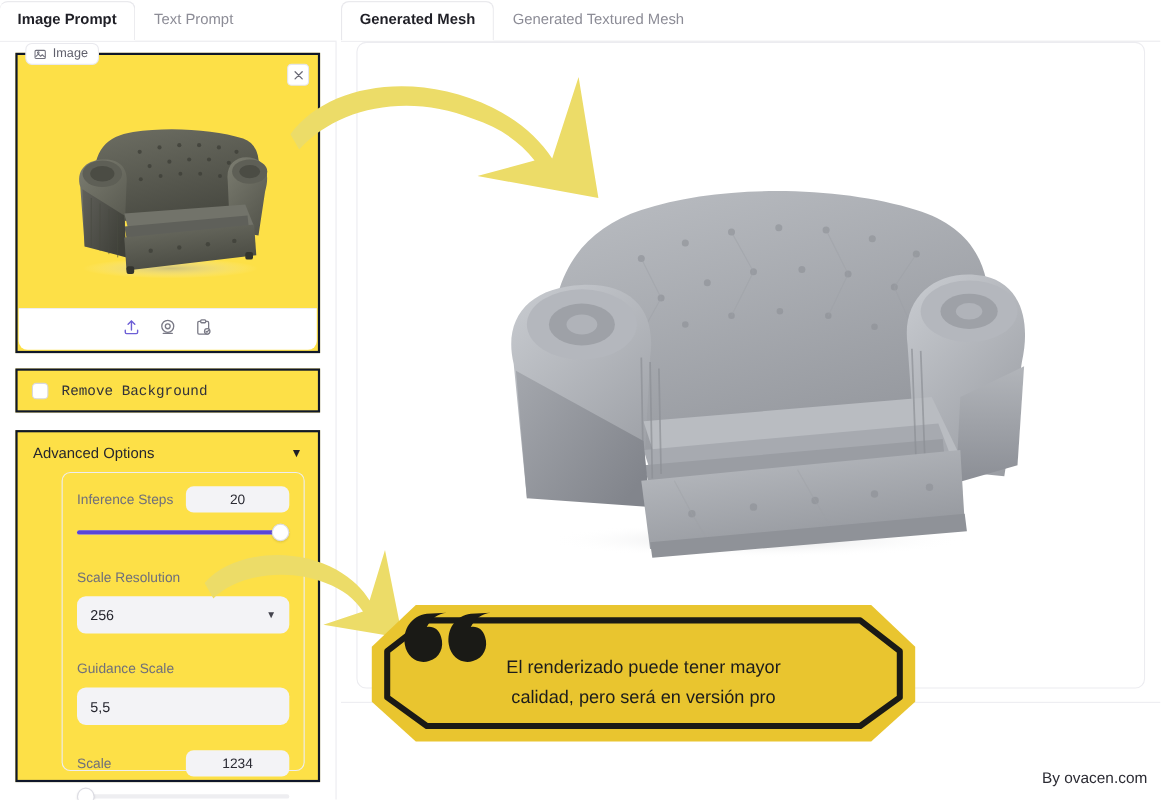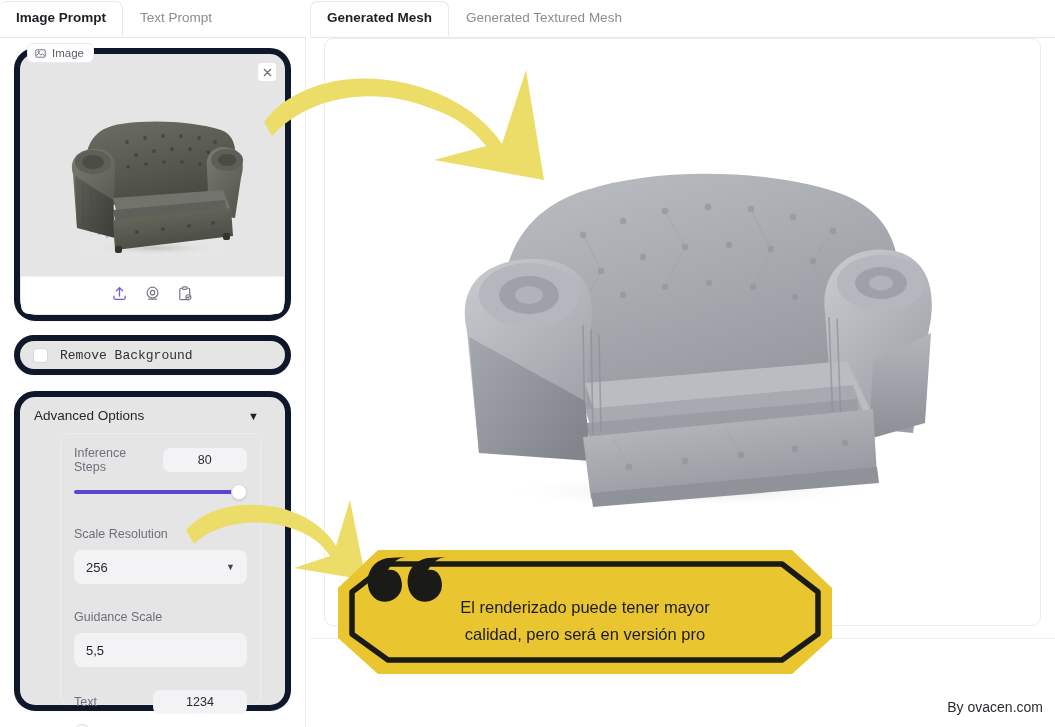--- a/index.html
+++ b/index.html
@@ -33,21 +33,21 @@
   #left-tabbar .tab.active { border-left: none; }
   #right-tabbar { left: 310px; top: 0; width: 745px; }
 
   
   #left-panel {
     position: absolute; left: 0; top: 38px; width: 306px; height: 689px;
     background: #ffffff; border-right: 1px solid #ececf0;
     padding: 8px 14px 0 14px;
   }
   .card {
-    background: #e5e5e5; border: 6px solid #0f172a; border-radius: 21px;
+    background: #fde047; border: 2px solid #0f172a; border-radius: 0;
     box-shadow: 0 1px 2px rgba(16,18,30,0.03);
   }
 
   
   #image-card { position: relative; height: 273px; margin-top: 2px; }
   #image-badge {
     position: absolute; left: 7px; top: -11px;
     display: flex; align-items: center; gap: 6px;
     background: #fff; border: 1px solid #e9e9ee; border-radius: 6px;
     padding: 3px 9px 3px 7px; font-size: 11.5px; color: #5f5f6b;
@@ -78,21 +78,21 @@
     padding: 0 13px; gap: 12px; cursor: pointer; font-family: Liberation Mono, monospace;
   }
   .checkbox {
     width: 15px; height: 15px; border: 1.4px solid #d7d7de;
     border-radius: 4px; background: #fff; flex: none;
   }
   #remove-bg-label { font-size: 13px; color: #31313a; }
 
   
   #advanced-card {
-    margin-top: 16px; height: 320px; position: relative; padding: 11px 24px 12px 12px;
+    margin-top: 16px; height: 320px; position: relative; padding: 11px 12px 12px 12px;
   }
   #advanced-header {
     display: flex; align-items: center; justify-content: space-between;
     padding: 0 2px 10px 2px; cursor: pointer;
   }
   #advanced-title { font-size: 13.5px; color: #26262e; }
   #advanced-chevron { font-size: 11px; color: #1f1f26; }
   #advanced-body {
     border: 1px solid #ededf1; border-radius: 8px; padding: 12px 13px 14px 13px;
     height: 272px;
@@ -317,21 +317,21 @@
       <div id="advanced-header">
         <span id="advanced-title">Advanced Options</span>
         <span id="advanced-chevron">▼</span>
       </div>
 
       <div id="advanced-body">
 
         <div class="field-block">
           <div class="field-row">
             <span class="field-label">Inference Steps</span>
-            <span class="num-box">80</span>
+            <span class="num-box">20</span>
           </div>
           <div class="slider">
             <div class="track"></div>
             <div class="fill" style="width:calc(100% - 12px)"></div>
             <div class="knob" style="right:0"></div>
           </div>
         </div>
 
         <div class="spacer-lg"></div>
 
@@ -349,21 +349,21 @@
           <span class="field-label">Guidance Scale</span>
           <div class="text-box">
             <span>5,5</span>
           </div>
         </div>
 
         <div class="spacer-lg"></div>
 
         <div class="field-block">
           <div class="field-row">
-            <span class="field-label">Text</span>
+            <span class="field-label">Scale</span>
             <span class="num-box">1234</span>
           </div>
           <div class="slider">
             <div class="track"></div>
             <div class="knob" style="left:0"></div>
           </div>
         </div>
 
       </div>
     </div>

